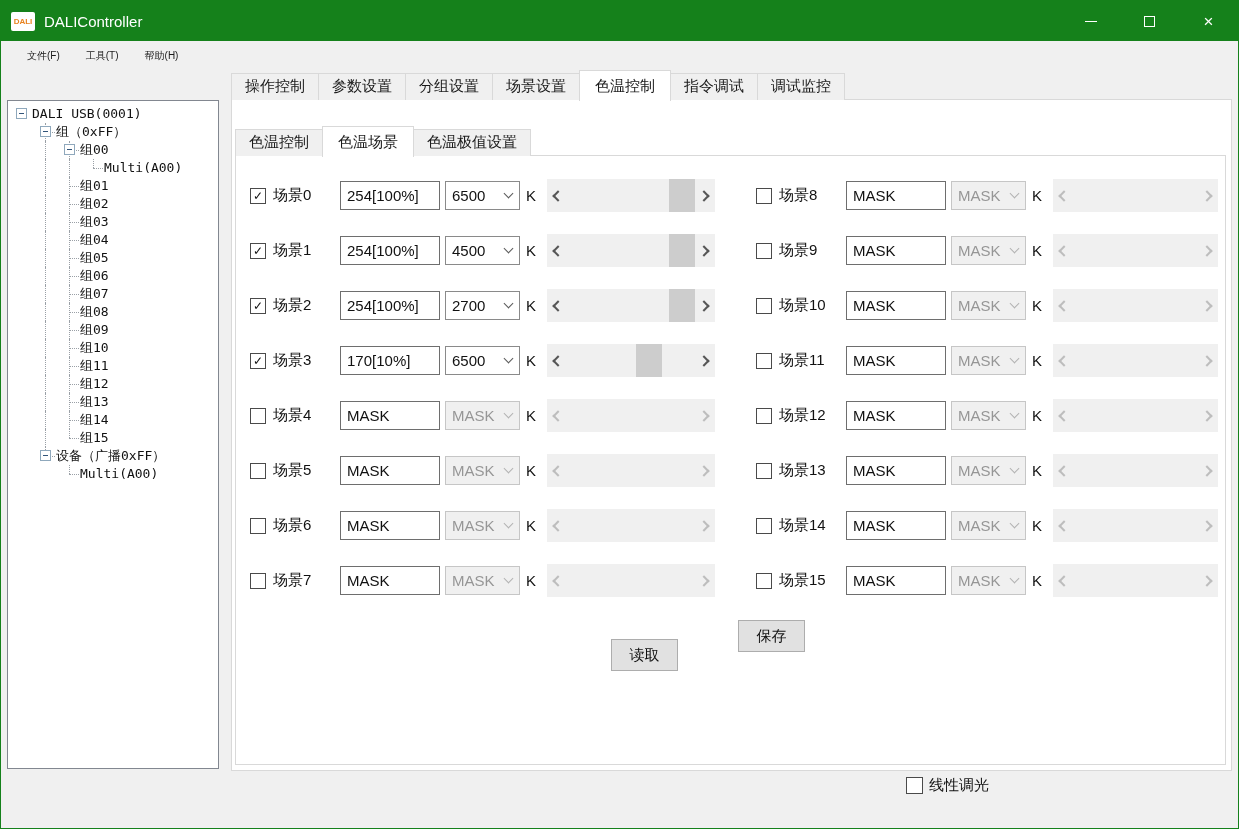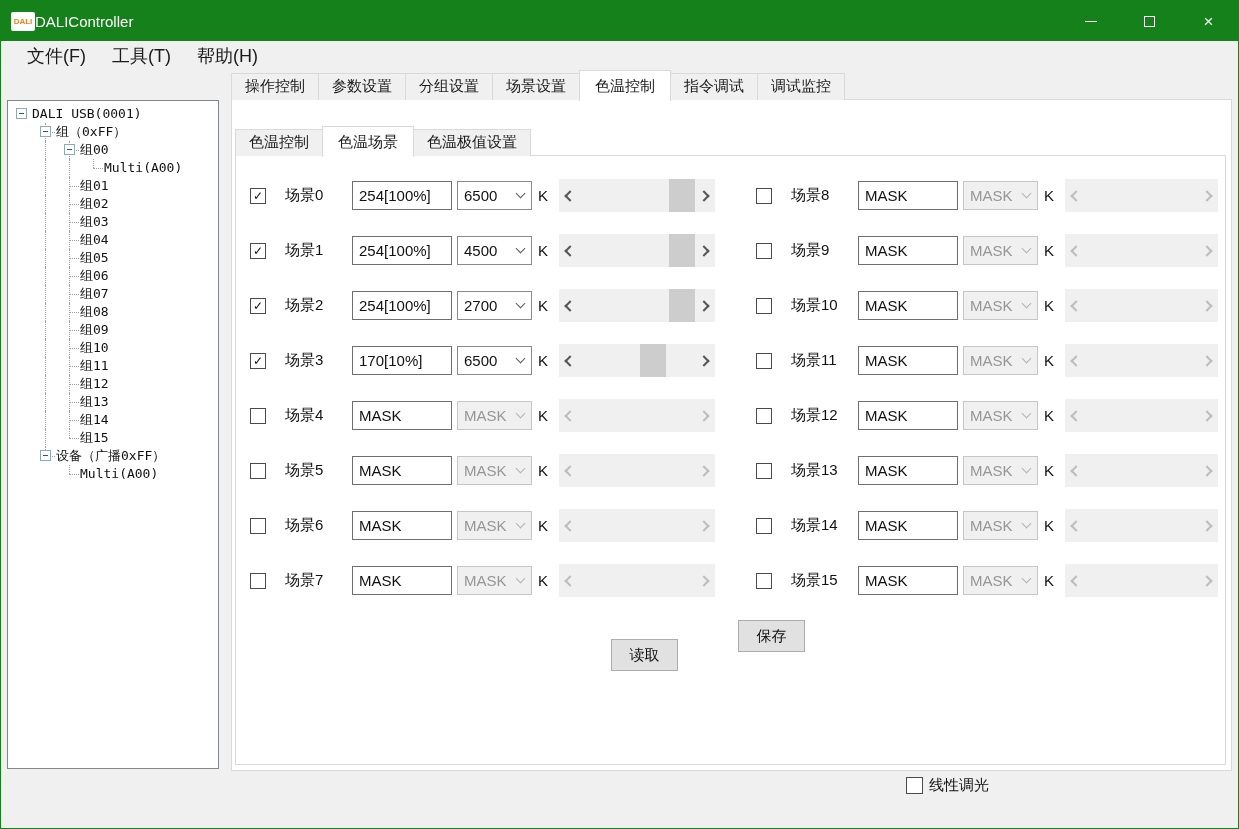--- a/index.html
+++ b/index.html
@@ -8,31 +8,31 @@
   body { width:1239px; height:829px; font-family:"Liberation Sans", sans-serif; }
   #window { position:relative; width:1239px; height:829px; background:#f0f0f0;
             border:1px solid var(--accent); overflow:hidden; }
 
   
   #titlebar { position:absolute; left:0; top:0; right:0; height:40px; background:var(--accent);
               display:flex; align-items:center; padding-left:10px; }
   #app-icon { width:24px; height:19px; background:#fff; border-radius:2px; display:flex;
               align-items:center; justify-content:center; font-size:8px; font-weight:bold;
               color:#e8821e; letter-spacing:0; }
-  #title-text { color:#fff; font-size:15px; margin-left:0; }
+  #title-text { color:#fff; font-size:15px; margin-left:9px; }
   #win-buttons { margin-left:auto; display:flex; height:100%; }
   .win-btn { width:59px; height:100%; display:flex; align-items:center; justify-content:center; color:#fff; }
   .min-glyph { width:12px; height:0; border-top:1px solid #fff; display:block; }
   .max-glyph { width:11px; height:11px; border:1px solid #fff; display:block; }
   .close-glyph { font-size:17px; line-height:17px; font-weight:400; }
 
   
   #menubar { position:absolute; left:0; top:40px; right:0; height:30px; background:#f0f0f0;
              display:flex; align-items:center; padding-left:13px; }
-  .menu-item { padding:4px 13px; font-size:18px; color:#1a1a1a; }
+  .menu-item { padding:4px 13px; font-size:10px; color:#1a1a1a; }
 
   
   #tree-panel { position:absolute; left:6px; top:99px; width:212px; height:669px; background:#fff;
                 border:1px solid #828790; overflow:hidden; padding-top:4px;
                 font-family:"DejaVu Sans Mono", monospace; font-size:13px; color:#111; }
   .tree-row { position:relative; height:18px; line-height:18px; white-space:nowrap; }
   .tree-label { position:absolute; top:0; }
   .vg { position:absolute; top:0; bottom:0; width:0; border-left:1px dotted #9aa0a6; }
   .vg.half { bottom:auto; height:9px; }
   .hg { position:absolute; top:9px; width:10px; height:0; border-top:1px dotted #9aa0a6; }
@@ -56,21 +56,21 @@
   .subtab.selected { background:#fff; padding:6px 15px 5px; position:relative; z-index:4; margin-bottom:-1px; }
   #subpage { position:absolute; left:3px; top:55px; width:991px; height:610px; background:#fff;
              border:1px solid #d9d9d9; }
 
   
   #col-left  { position:absolute; left:14px;  top:23px; width:465px; }
   #col-right { position:absolute; left:520px; top:23px; width:462px; }
   .scene-row { display:flex; align-items:center; height:33px; margin-bottom:22px; }
   .cb { width:16px; height:16px; border:1px solid #4a4a4a; background:#fff; flex:none;
         display:flex; align-items:center; justify-content:center; font-size:12px; color:#111; }
-  .scene-label { margin-left:19px; width:67px; font-size:15px; color:#111; flex:none; }
+  .scene-label { margin-left:7px; width:67px; font-size:15px; color:#111; flex:none; }
   .level-input { width:100px; height:29px; border:1px solid #6e6e6e; padding:0 6px; font-size:15px;
                  font-family:"Liberation Sans", sans-serif; color:#111; background:#fff; flex:none; outline:none; }
   .combo { width:75px; height:29px; margin-left:5px; border:1px solid #8a8a8a; background:#fff;
            display:flex; align-items:center; padding-left:6px; font-size:15px; color:#111; flex:none; }
   .combo-text { flex:1; }
   .chev { width:7px; height:7px; border-right:1.5px solid #5a5a5a; border-bottom:1.5px solid #5a5a5a;
           transform:rotate(45deg); margin:-4px 7px 0 0; flex:none; }
   .combo.masked { background:#f0f0f0; border-color:#c6c6c6; color:#969696; }
   .combo.masked .chev { border-color:#b3b3b3; }
   .k { margin-left:6px; font-size:15px; color:#111; flex:none; width:13px; }

